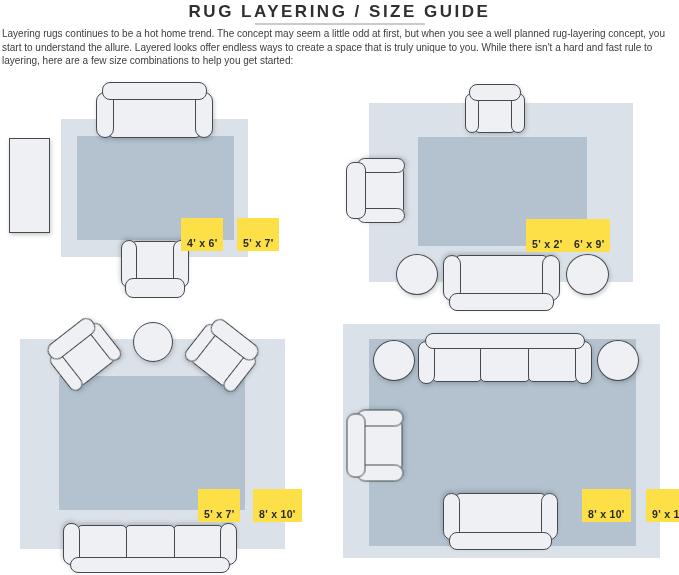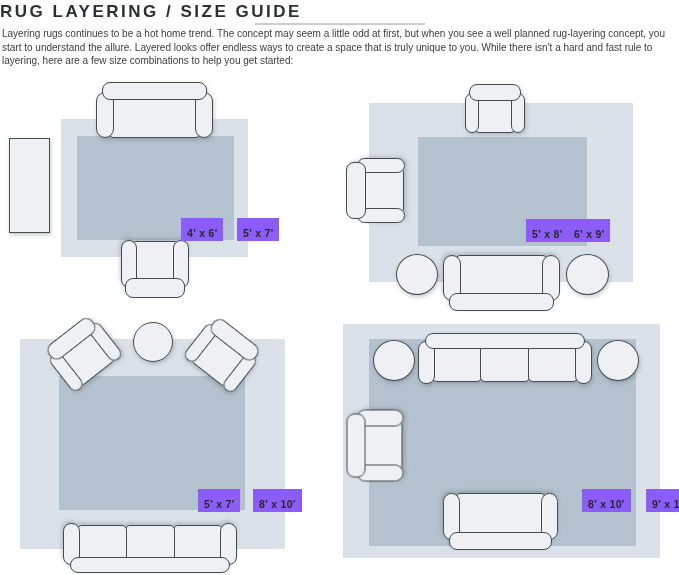--- a/index.html
+++ b/index.html
@@ -2,21 +2,21 @@
 <html><head>
 <meta charset="utf-8">
 <style>
   html,body{margin:0;padding:0;background:#ffffff;}
   #stage{
     position:relative;width:679px;height:575px;background:#ffffff;overflow:hidden;
     font-family:"Liberation Sans",sans-serif;
   }
   
   #title{
-    position:absolute;left:0;top:2px;width:679px;margin:0;
+    position:absolute;left:0;top:2px;width:679px;margin:0;text-align:center;
     font-size:17px;font-weight:600;letter-spacing:2.5px;color:#2d2f31;
   }
   #divider{position:absolute;left:255px;top:23px;width:170px;height:2px;background:#cbcbcb;}
   #intro{
     position:absolute;left:2px;top:27px;width:676px;margin:0;
     font-size:10px;line-height:13.5px;color:#3c3c3c;
   }
   
   .rug{position:absolute;}
   .rug-light{background:#dbe1e8;z-index:1;}
@@ -44,23 +44,23 @@
     margin-right:-1.5px;box-sizing:border-box;}
   .sofa3 .cushion:last-child{margin-right:0;}
   
   .round{position:absolute;z-index:5;border-radius:50%;background:#eef0f3;
     border:1.5px solid #454a50;box-sizing:border-box;
     filter:drop-shadow(1px 2px 2px rgba(70,80,90,.30));}
   .solid{position:absolute;z-index:5;background:#eef0f3;border:1.5px solid #454a50;
     box-sizing:border-box;filter:drop-shadow(1px 2px 2px rgba(70,80,90,.30));}
   
   .rug-label{
-    position:absolute;z-index:6;background:#8b5cf6;color:#26282b;
+    position:absolute;z-index:6;background:#fde047;color:#26282b;
     font-size:10.5px;font-weight:bold;letter-spacing:.3px;
-    padding:9px 6px 2px;white-space:nowrap;
+    padding:19px 6px 2px;white-space:nowrap;
   }
   
   #rugA1{left:61px;top:119px;width:187px;height:138px}
   #rugA2{left:77px;top:136px;width:157px;height:104px}
   #sofaA{left:96px;top:82px;width:117px;height:56px}
   #consoleA{left:9px;top:138px;width:41px;height:95px}
   #chairA{left:121px;top:240px;width:68px;height:58px;transform:rotate(180deg)}
   #labelA1{left:181px;top:218px}
   #labelA2{left:237px;top:218px}
 
@@ -135,21 +135,21 @@
     <div class="seat"></div>
   </div>
   <div id="sofaB" class="furn sofa2">
     <div class="back"></div>
     <div class="arm-l"></div>
     <div class="arm-r"></div>
     <div class="seat"></div>
   </div>
   <div id="ottB1" class="round"></div>
   <div id="ottB2" class="round"></div>
-  <span id="labelB1" class="rug-label">5' x 8'</span>
+  <span id="labelB1" class="rug-label">5' x 2'</span>
   <span id="labelB2" class="rug-label">6' x 9'</span>
 
   <div id="rugC1" class="rug rug-light"></div>
   <div id="rugC2" class="rug rug-dark"></div>
   <div id="chairC1" class="furn armchair">
     <div class="back"></div>
     <div class="arm-l"></div>
     <div class="arm-r"></div>
     <div class="seat"></div>
   </div>

